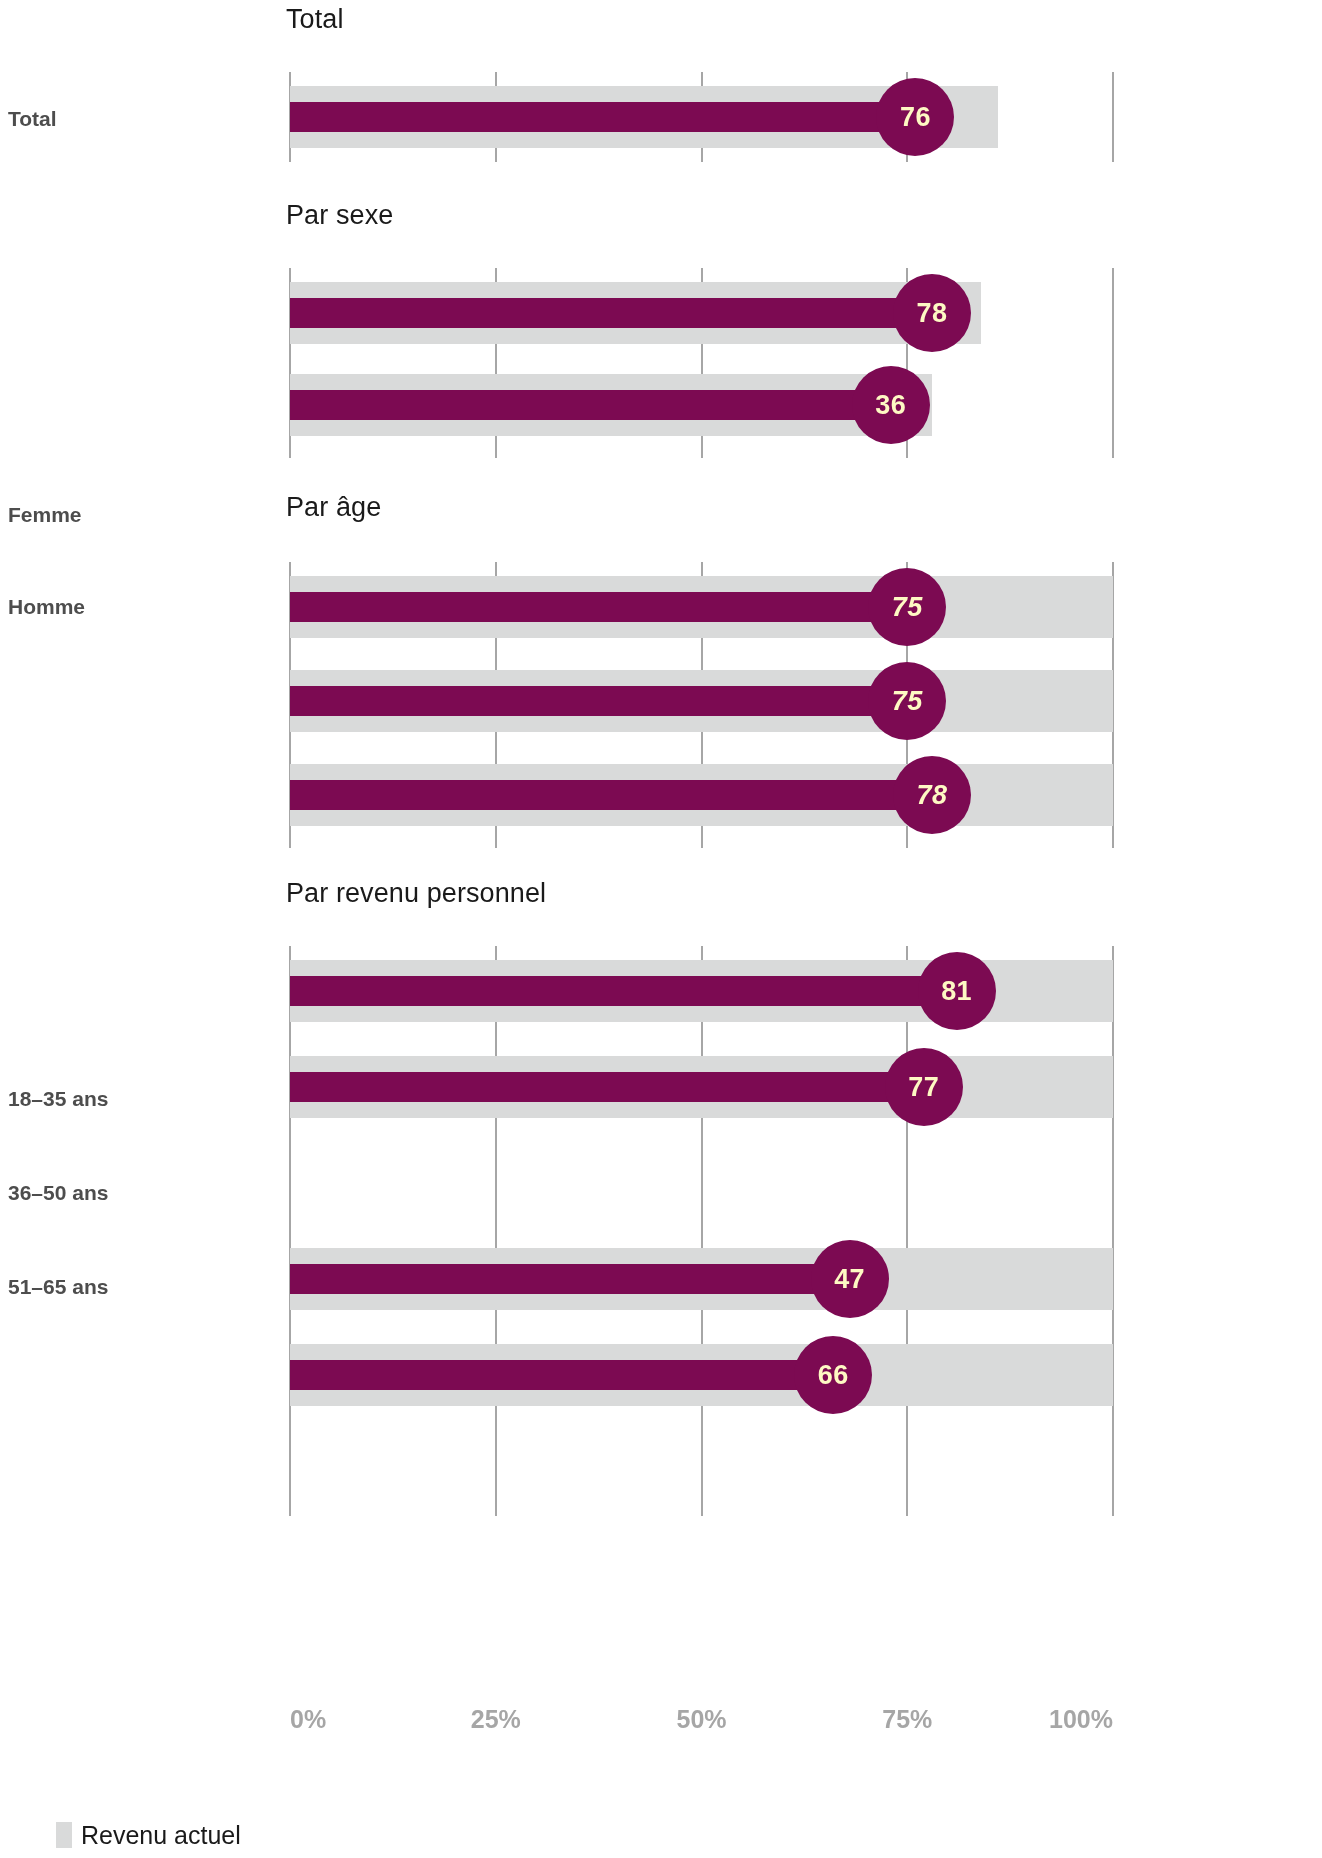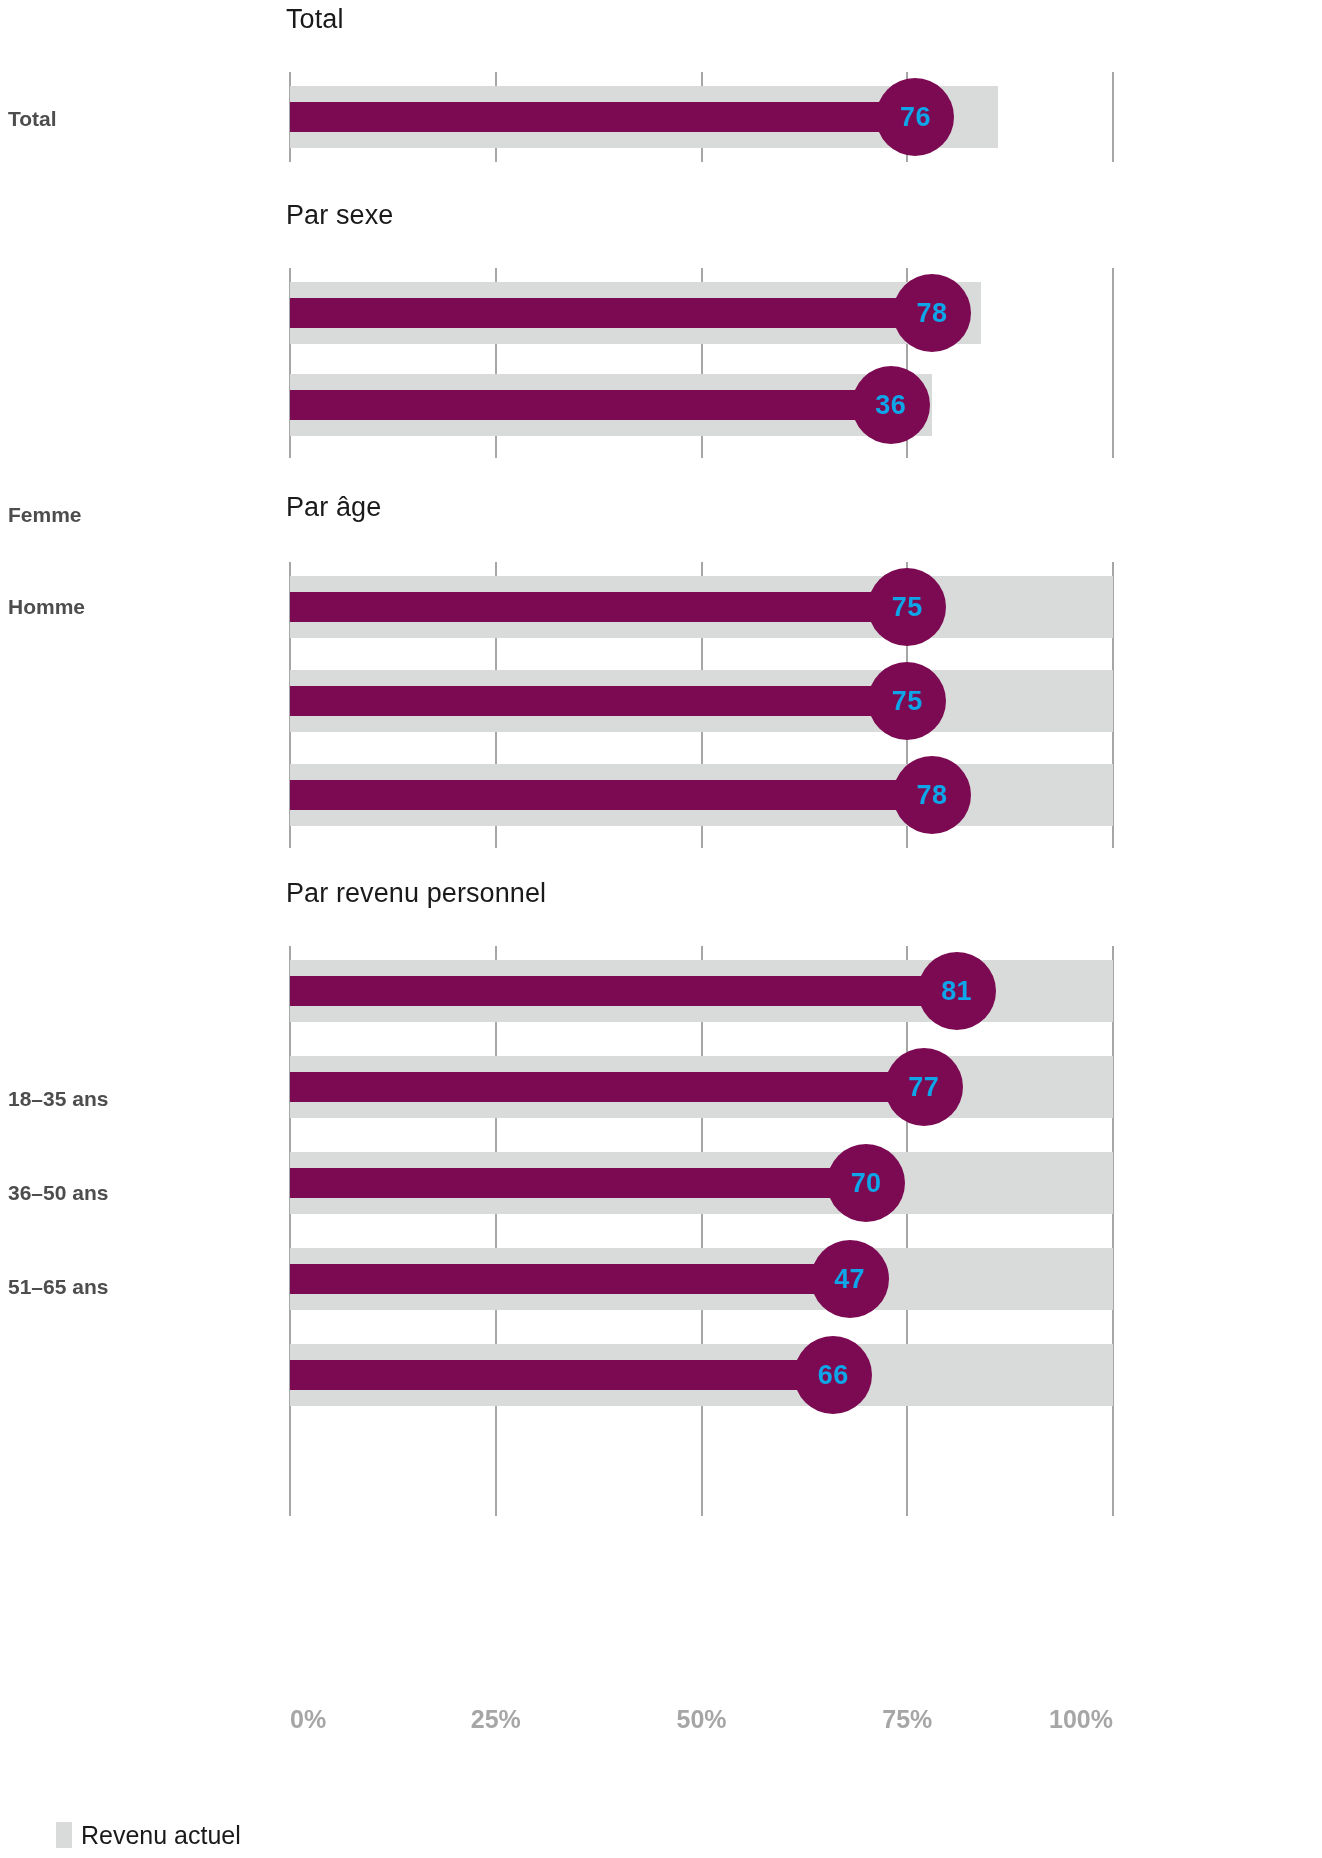--- a/index.html
+++ b/index.html
@@ -77,21 +77,21 @@
     background: #7c0a52;
   }
   .bubble {
     position: absolute;
     top: 31px;
     width: 78px; height: 78px;
     margin-top: -39px;
     margin-left: -39px;
     border-radius: 50%;
     background: #7c0a52;
-    color: #0ea5e9;
+    color: #fef9c3;
     font-size: 27px;
     font-weight: 700;
     display: flex;
     align-items: center;
     justify-content: center;
     letter-spacing: 0.4px;
   }
 
   .cat-label {
     position: absolute;
@@ -196,21 +196,21 @@
         <div class="bubble" style="left:73%;">36</div>
       </div>
     </div>
   </div>
 
   <div class="section" style="top:488px;height:380px;">
     <div class="section-title" style="top:4px;">Par âge</div>
     <div class="cat-label" style="top:600px;">18–35 ans</div>
     <div class="cat-label" style="top:694px;">36–50 ans</div>
     <div class="cat-label" style="top:788px;">51–65 ans</div>
-    <div class="panel" style="top:74px;height:286px;">
+    <div class="panel" style="top:74px;height:286px;font-style:italic;">
       <div class="gridlines">
         <div class="gridline" style="left:0%;"></div>
         <div class="gridline" style="left:25%;"></div>
         <div class="gridline" style="left:50%;"></div>
         <div class="gridline" style="left:75%;"></div>
         <div class="gridline" style="left:100%;"></div>
       </div>
       <div class="row" style="top:14px;">
         <div class="track" style="width:100%;"></div>
         <div class="value-bar" style="width:75%;"></div>
@@ -242,25 +242,20 @@
       </div>
       <div class="row" style="top:14px;">
         <div class="track" style="width:100%;"></div>
         <div class="value-bar" style="width:81%;"></div>
         <div class="bubble" style="left:81%;">81</div>
       </div>
       <div class="row" style="top:110px;">
         <div class="track" style="width:100%;"></div>
         <div class="value-bar" style="width:77%;"></div>
         <div class="bubble" style="left:77%;">77</div>
-      </div>
-      <div class="row" style="top:206px;">
-        <div class="track" style="width:100%;"></div>
-        <div class="value-bar" style="width:70%;"></div>
-        <div class="bubble" style="left:70%;">70</div>
       </div>
       <div class="row" style="top:302px;">
         <div class="track" style="width:100%;"></div>
         <div class="value-bar" style="width:68%;"></div>
         <div class="bubble" style="left:68%;">47</div>
       </div>
       <div class="row" style="top:398px;">
         <div class="track" style="width:100%;"></div>
         <div class="value-bar" style="width:66%;"></div>
         <div class="bubble" style="left:66%;">66</div>

